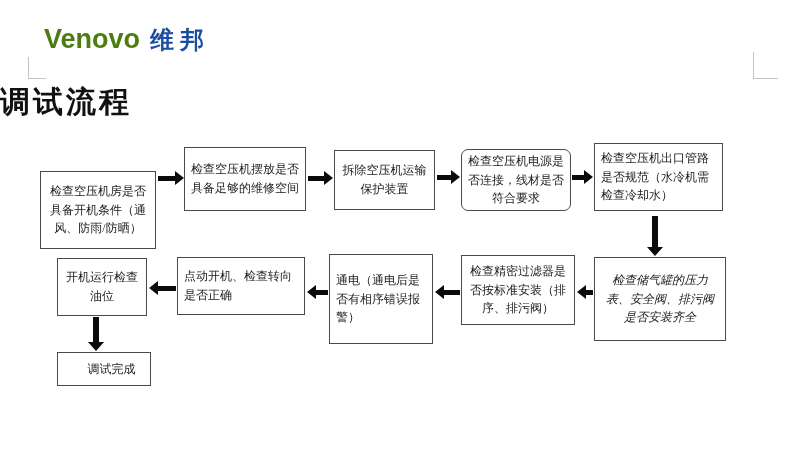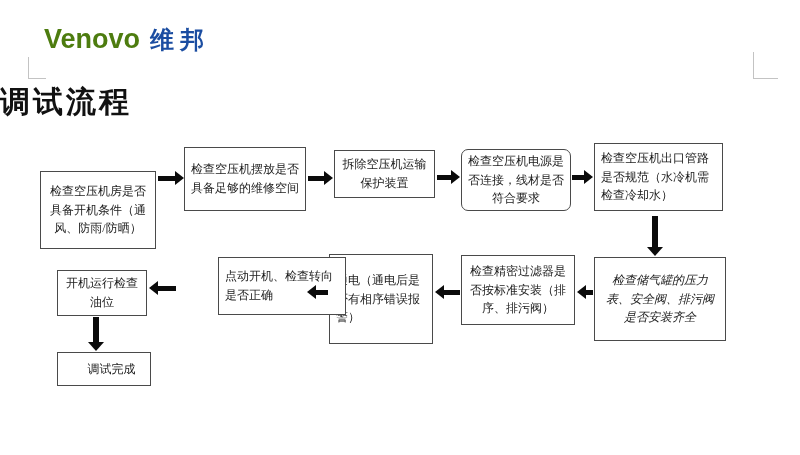--- a/index.html
+++ b/index.html
@@ -31,28 +31,28 @@
     position:absolute;box-sizing:border-box;background:#fff;
     border:1px solid #4a4a4a;color:#1b1b1b;
     font-size:12px;line-height:1.55;padding:4px 6px;
     display:flex;align-items:center;justify-content:center;
   }
   .node.ta-c{text-align:center;}
   .node.ta-l{text-align:left;justify-content:flex-start;}
 
   .b1{left:40px;top:139px;width:116px;height:78px;margin-top:32px;}
   .b2{left:184px;top:147px;width:122px;height:64px;}
-  .b3{left:334px;top:150px;width:101px;height:48px;}
+  .b3{left:334px;top:150px;width:101px;height:60px;}
   .b4{left:461px;top:149px;width:110px;height:62px;border-radius:7px;}
   .b5{left:594px;top:143px;width:129px;height:68px;}
   .b6{left:594px;top:257px;width:132px;height:84px;font-style:italic;}
   .b7{left:461px;top:255px;width:114px;height:70px;justify-content:center;}
   .b8{left:329px;top:254px;width:104px;height:90px;}
-  .b9{left:177px;top:257px;width:128px;height:58px;margin-left:41px;}
-  .b10{left:57px;top:270px;width:90px;height:46px;}
+  .b9{left:177px;top:257px;width:128px;height:58px;}
+  .b10{left:57px;top:258px;width:90px;height:58px;}
   .b11{left:57px;top:352px;width:94px;height:34px;padding-left:21px;}
 
   
   .h-arrow{position:absolute;height:14px;display:flex;align-items:center;}
   .h-arrow .shaft{height:5px;background:#0b0b0b;flex:1;}
   .h-arrow .head{width:0;height:0;border-top:7px solid transparent;border-bottom:7px solid transparent;}
   .h-arrow.right .head{border-left:9px solid #0b0b0b;}
   .h-arrow.left  .head{border-right:9px solid #0b0b0b;}
   .v-arrow{position:absolute;width:16px;display:flex;flex-direction:column;align-items:center;}
   .v-arrow .shaft{width:6px;background:#0b0b0b;flex:1;}

